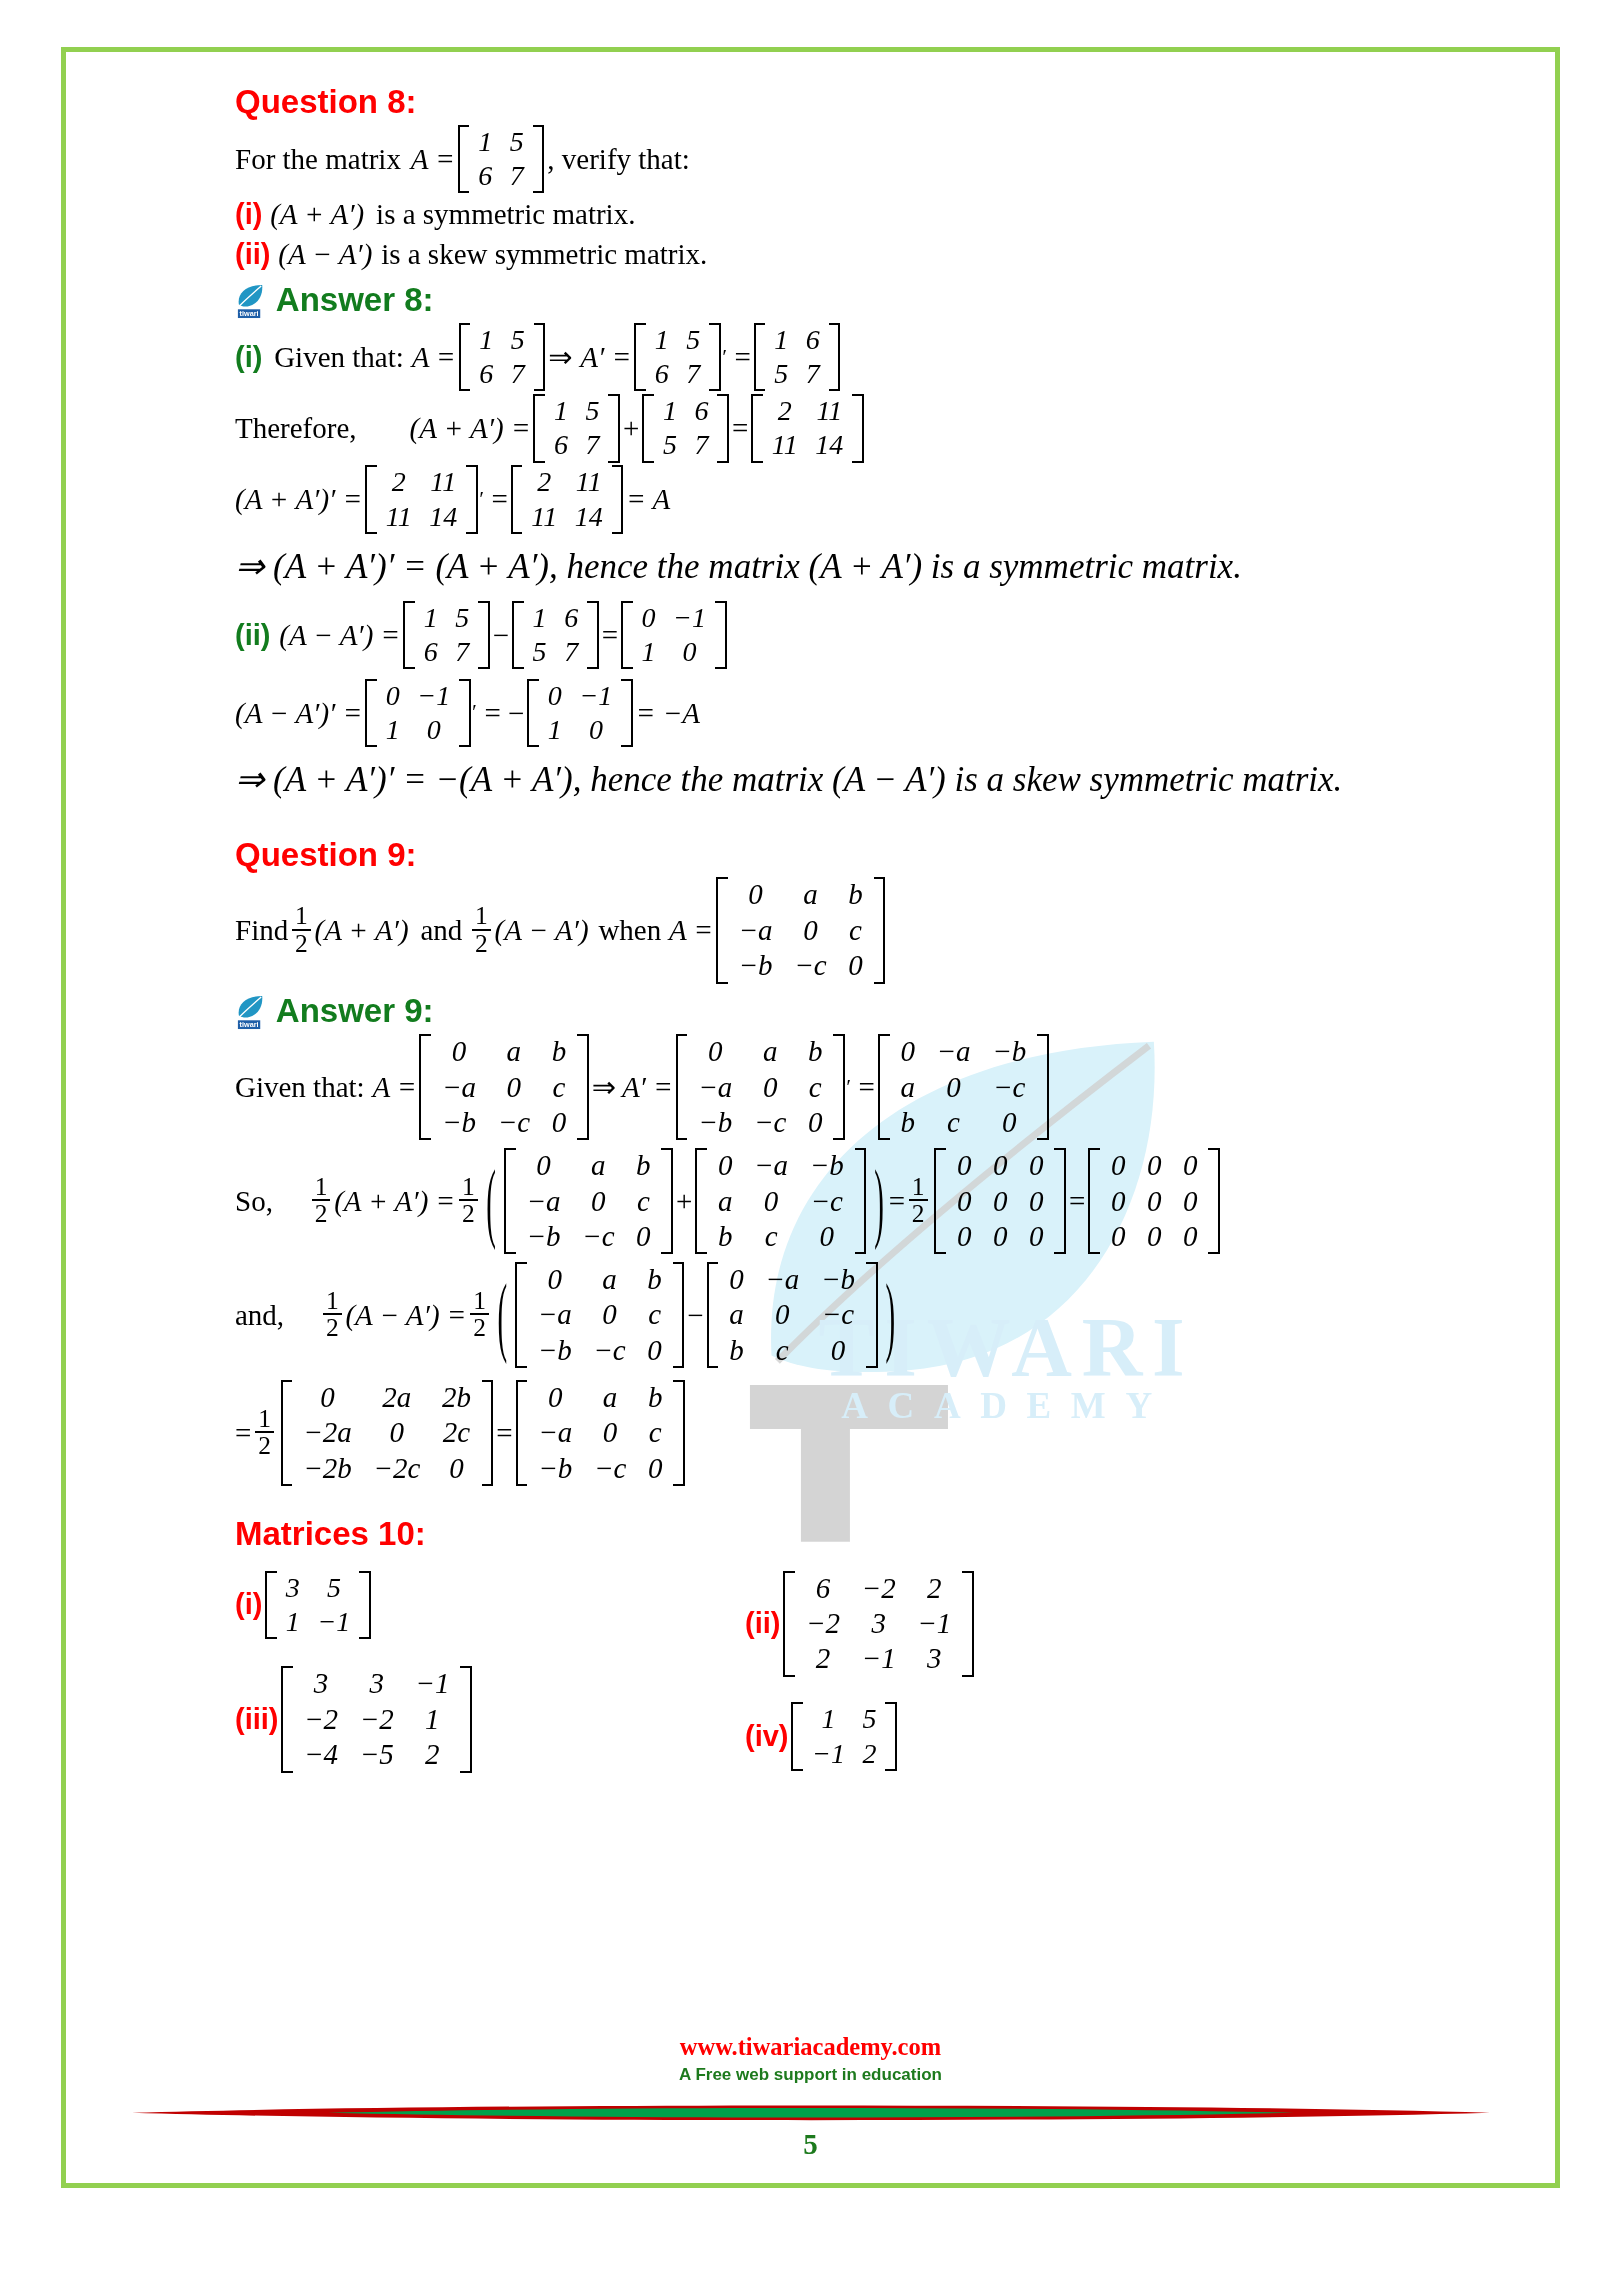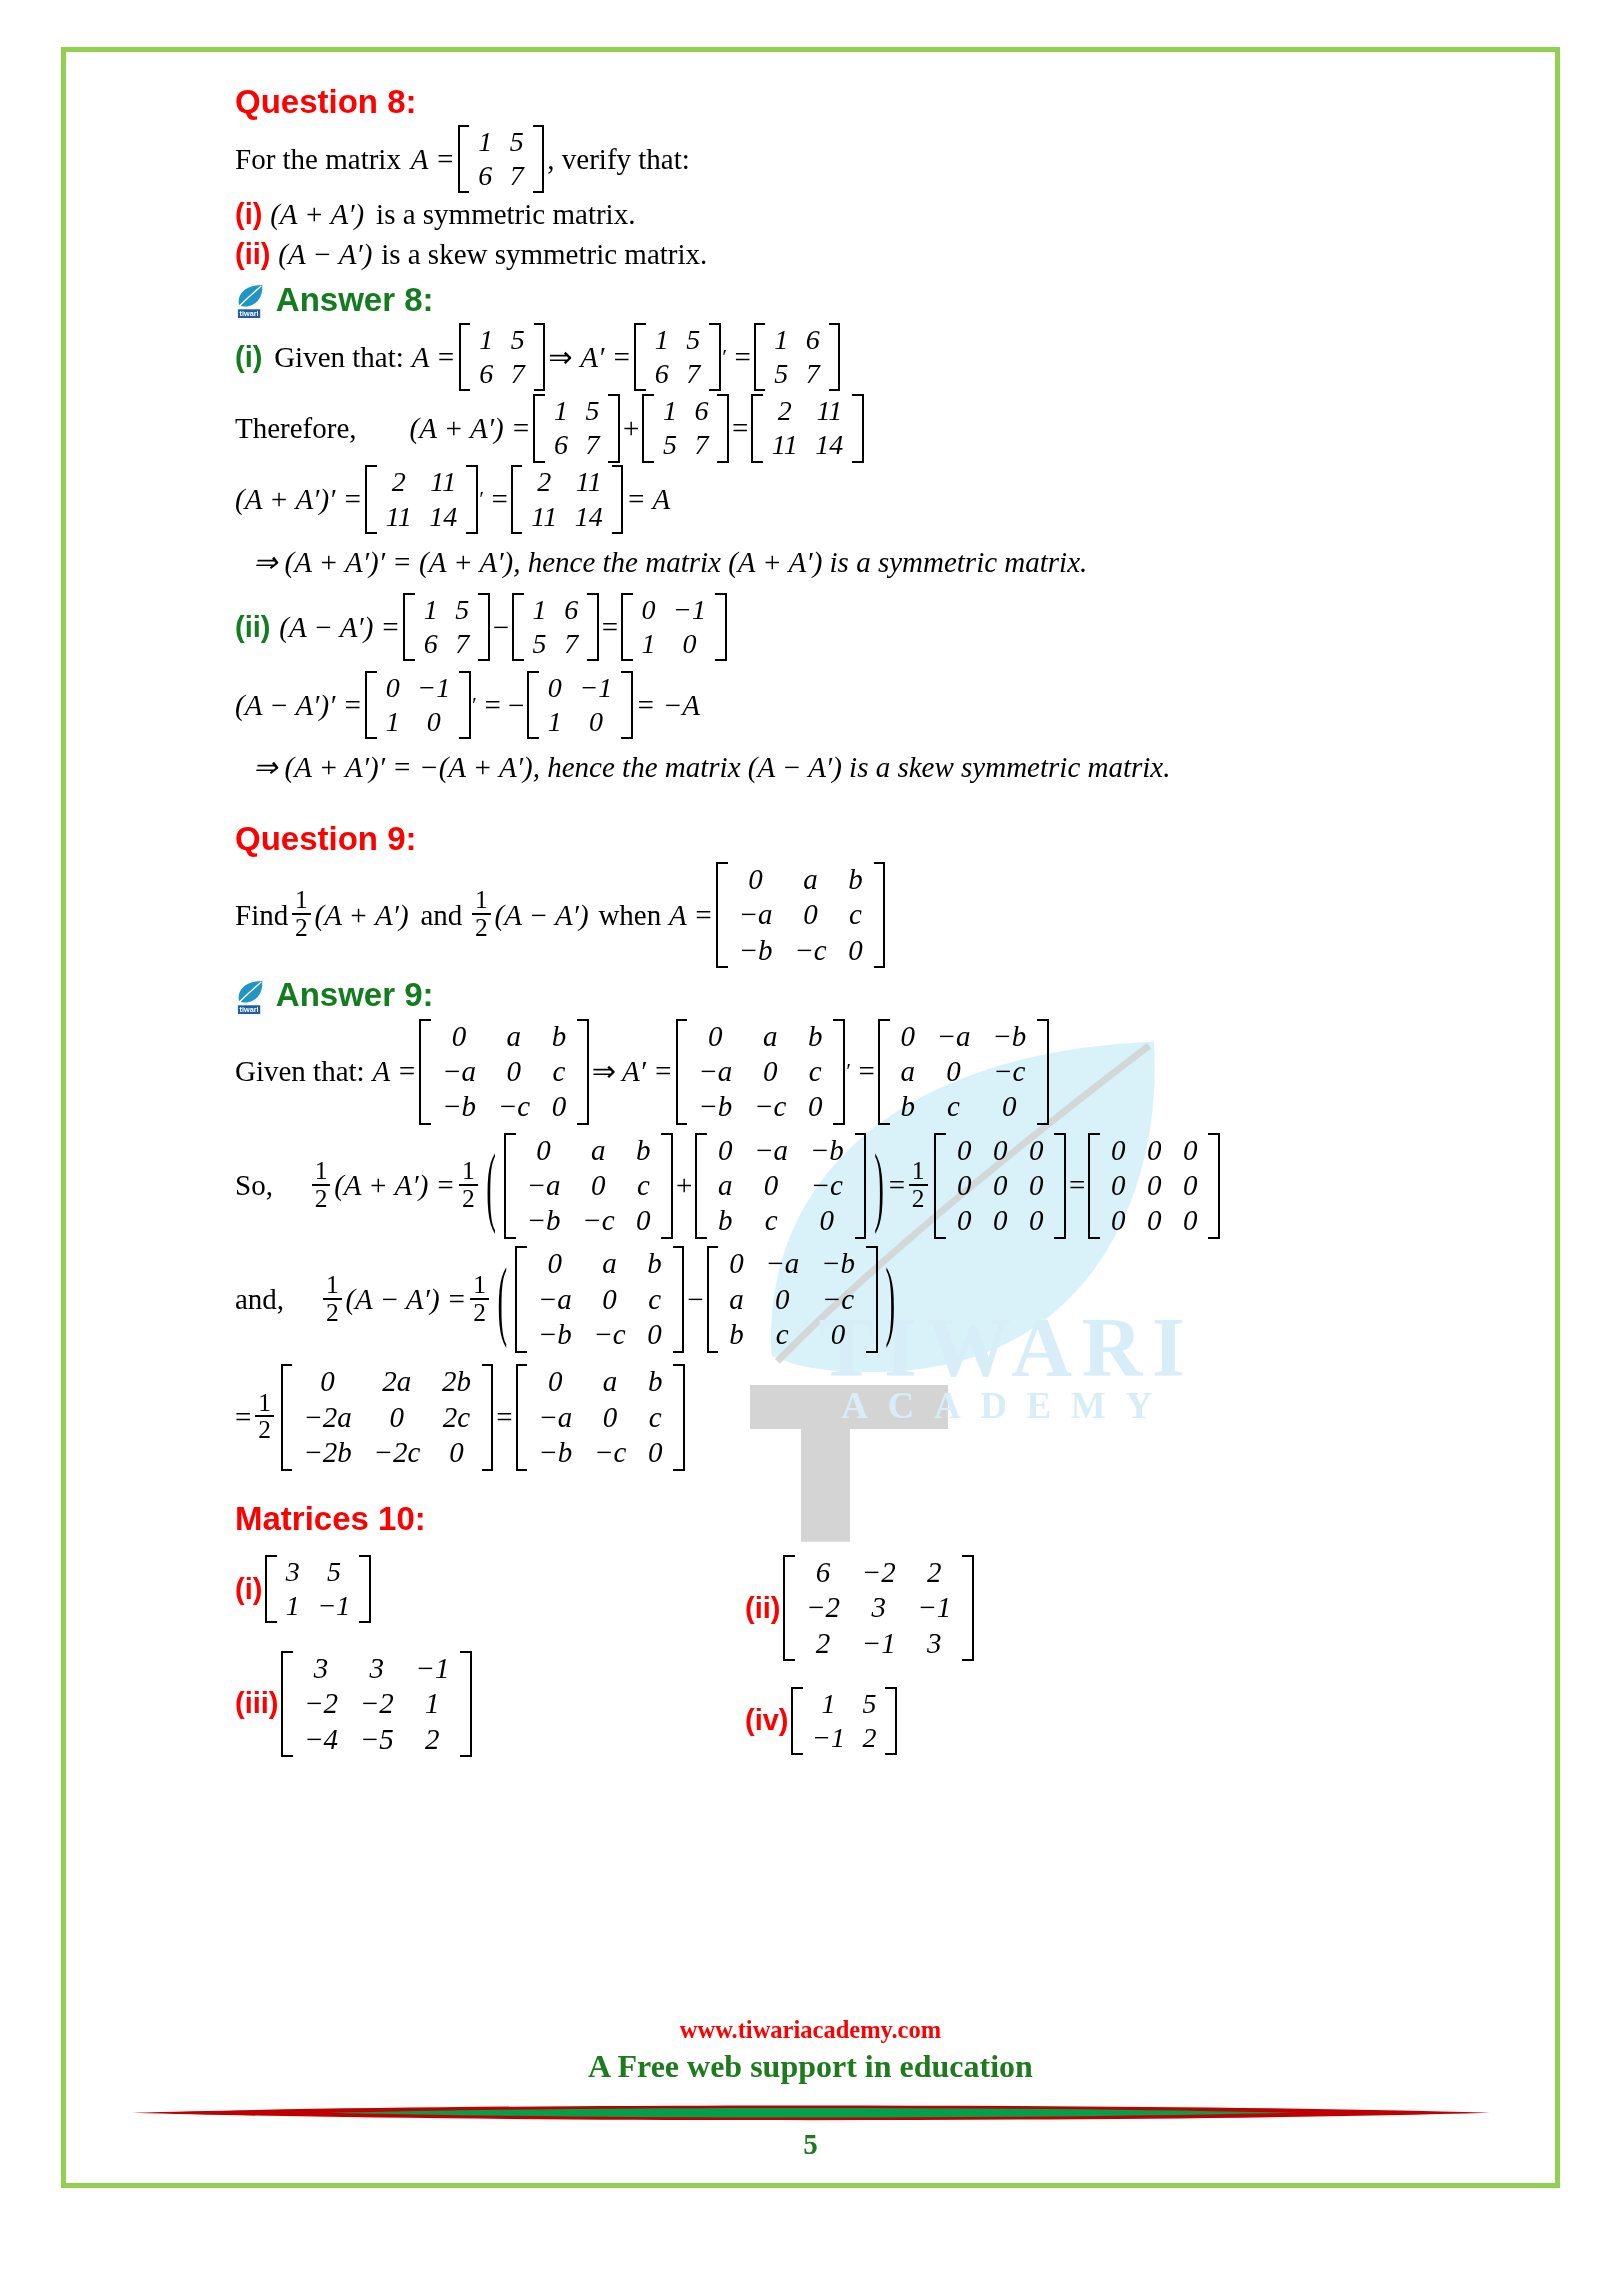--- a/index.html
+++ b/index.html
@@ -91,23 +91,23 @@
     display:flex; align-items:center; gap:7.8px;
   }
   .line{
     font-size:29px;
     line-height:1.26;
     margin:2.9px 0;
     display:flex; align-items:center; flex-wrap:nowrap;
     white-space:nowrap;
   }
   .para{
-    font-size:29px;
+    font-size:35px;
     line-height:1.3;
-    margin:2px 18px;
+    margin:2px 0;
     text-align:justify;
   }
   .mi{font-style:italic;}
   .lbl-red{color:#ff0000; font-family:"Liberation Sans",sans-serif; font-weight:bold; font-size:29px;}
   .lbl-green{color:#127c1e; font-family:"Liberation Sans",sans-serif; font-weight:bold; font-size:29px;}
   .sp{display:inline-block;}
 
   
   .mat{
     display:inline-flex; align-items:center;
@@ -179,22 +179,22 @@
     position:absolute;
     left:0; right:0; bottom:21.6px;
     text-align:center;
     z-index:2;
   }
   .footer .f1{
     font-family:"Liberation Serif", serif;
     font-weight:bold; font-size:24.5px; color:#ff0000;text-align:center;
   }
   .footer .f2{
-    font-family:Liberation Serif, serif;
-    font-weight:bold; font-size:32px; color:#1d7a1d;
+    font-family:Liberation Sans, sans-serif;
+    font-weight:bold; font-size:17px; color:#1d7a1d;
     margin-top:3.9px;
   }
   .rule{
     margin:15.7px auto 0 auto;
     width:1358px; height:21.6px;
     position:relative;
   }
   .footer .pg{
     font-family:"Liberation Serif", serif;
     font-weight:bold; font-size:29px; color:#1d7a1d;

